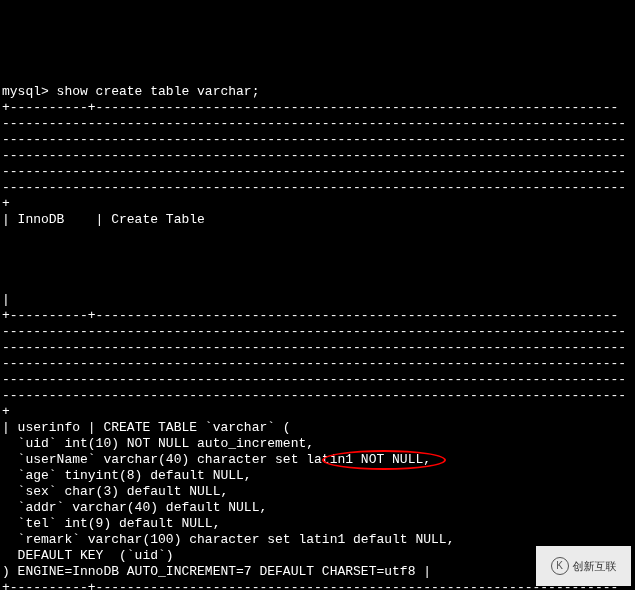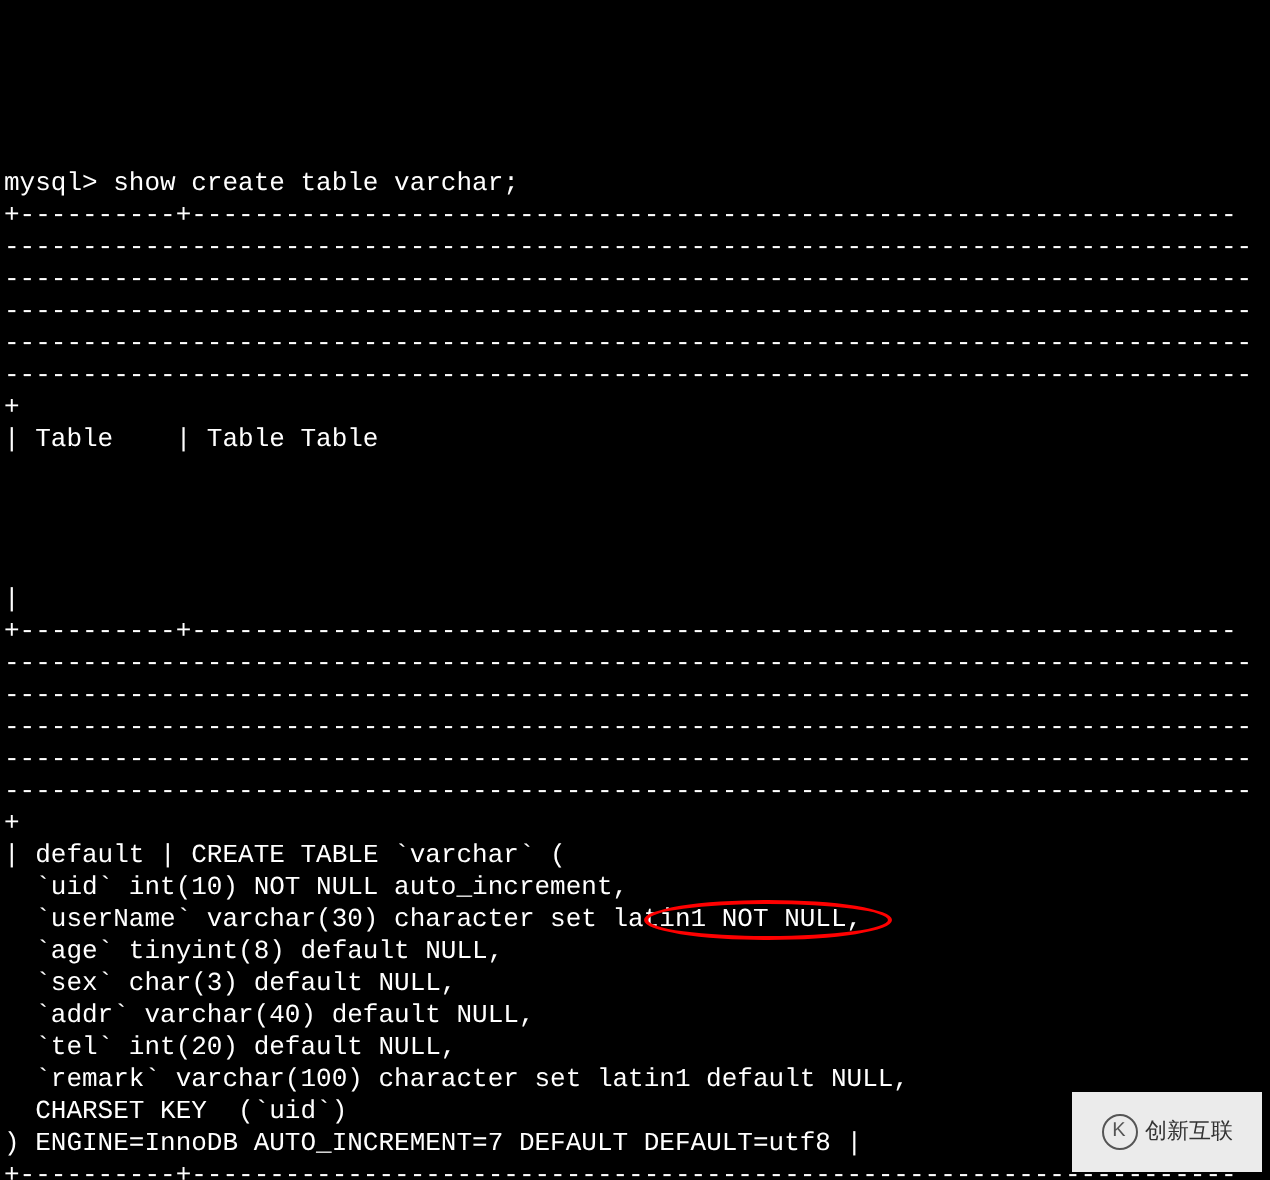--- a/index.html
+++ b/index.html
@@ -62,43 +62,43 @@
 
 <div class="terminal">
 <span>mysql&gt; </span><span>show create table varchar;</span>
 <span>+----------+-------------------------------------------------------------------</span>
 <span>--------------------------------------------------------------------------------</span>
 <span>--------------------------------------------------------------------------------</span>
 <span>--------------------------------------------------------------------------------</span>
 <span>--------------------------------------------------------------------------------</span>
 <span>--------------------------------------------------------------------------------</span>
 <span>+</span>
-<span>| Table    | Table Table</span>
+<span>| InnoDB    | Create Table</span>
 
 
 
 
 <span>|</span>
 <span>+----------+-------------------------------------------------------------------</span>
 <span>--------------------------------------------------------------------------------</span>
 <span>--------------------------------------------------------------------------------</span>
 <span>--------------------------------------------------------------------------------</span>
 <span>--------------------------------------------------------------------------------</span>
 <span>--------------------------------------------------------------------------------</span>
 <span>+</span>
-<span>| default | </span><span>CREATE TABLE `varchar` (</span>
+<span>| userinfo | </span><span>CREATE TABLE `varchar` (</span>
 <span>  `uid` int(10) NOT NULL auto_increment,</span>
-<span>  `userName` varchar(30) character set latin1 NOT NULL,</span>
+<span>  `userName` varchar(40) character set latin1 NOT NULL,</span>
 <span>  `age` tinyint(8) default NULL,</span>
 <span>  `sex` char(3) default NULL,</span>
 <span>  `addr` varchar(40) default NULL,</span>
-<span>  `tel` int(20) default NULL,</span>
+<span>  `tel` int(9) default NULL,</span>
 <span>  `remark` varchar(100) character set latin1 default NULL,</span>
-<span>  CHARSET KEY  (`uid`)</span>
-<span>) ENGINE=InnoDB AUTO_INCREMENT=7 DEFAULT </span><span>DEFAULT=utf8</span><span> |</span>
+<span>  DEFAULT KEY  (`uid`)</span>
+<span>) ENGINE=InnoDB AUTO_INCREMENT=7 DEFAULT </span><span>CHARSET=utf8</span><span> |</span>
 <span>+----------+-------------------------------------------------------------------</span>
 
 
 
 
 
 
 
 </div>
 

